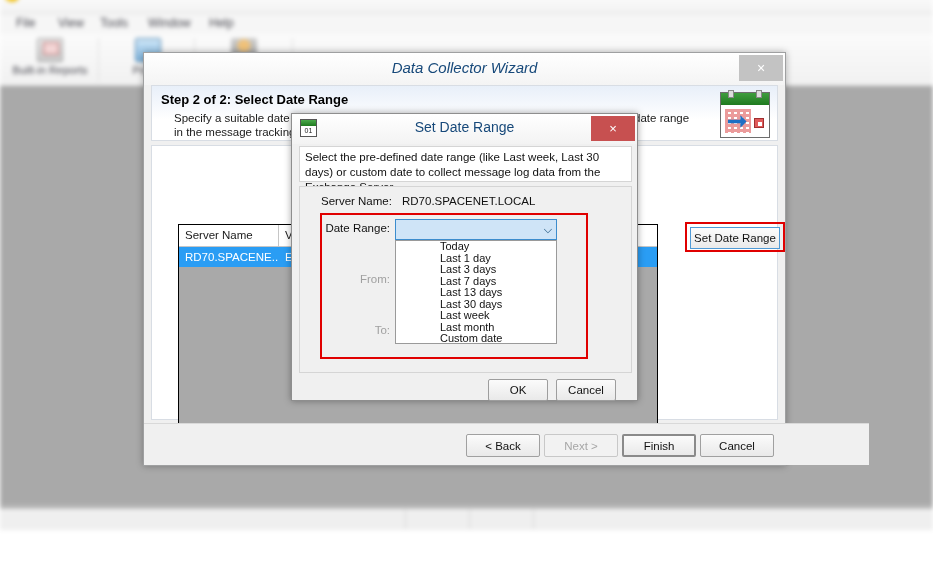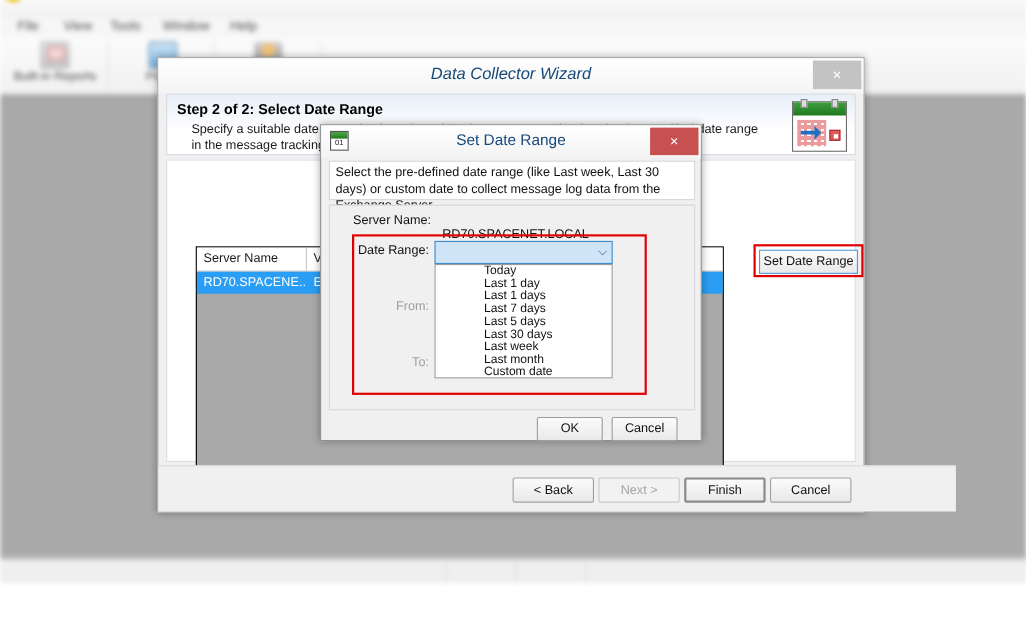--- a/index.html
+++ b/index.html
@@ -240,21 +240,21 @@
     font-size:11.5px; color:#111111; line-height:15px; padding:3px 5px;
   }
   .sdr-panel {
     position:absolute; left:7px; top:72px; width:333px; height:187px;
     background:#f0f0f0; border:1px solid #d5d5d5;
   }
   .sdr-server-label {
     position:absolute; left:21px; top:8px; font-size:11.5px; color:#111111; white-space:nowrap;
   }
   .sdr-server-value {
-    position:absolute; left:102px; top:20px; font-size:11.5px; color:#111111; white-space:nowrap;text-align:center;
+    position:absolute; left:102px; top:8px; font-size:11.5px; color:#111111; white-space:nowrap;text-align:center;
   }
   .red-box {
     position:absolute; left:20px; top:26px; width:268px; height:146px;
     border:2px solid #e00000;
   }
   .fld-label {
     position:absolute; font-size:11.5px; color:#111111; white-space:nowrap; text-align:right;
   }
   .fld-label.dim { color:#a0a0a0; }
   .combo {
@@ -396,23 +396,23 @@
       <div class="combo">
         <div class="combo-arrow">⌵</div>
       </div>
 
       <div class="fld-label dim" style="left:20px;top:86px;width:70px">From:</div>
       <div class="fld-label dim" style="left:20px;top:137px;width:70px">To:</div>
 
       <div class="combo-list">
         <div class="combo-opt">Today</div>
         <div class="combo-opt">Last 1 day</div>
-        <div class="combo-opt">Last 1 days</div>
+        <div class="combo-opt">Last 3 days</div>
         <div class="combo-opt">Last 7 days</div>
-        <div class="combo-opt">Last 5 days</div>
+        <div class="combo-opt">Last 13 days</div>
         <div class="combo-opt">Last 30 days</div>
         <div class="combo-opt">Last week</div>
         <div class="combo-opt">Last month</div>
         <div class="combo-opt">Custom date</div>
       </div>
     </div>
 
     <div class="sdr-foot">
       <div class="dbtn" style="left:196px">OK</div>
       <div class="dbtn" style="left:264px">Cancel</div>

